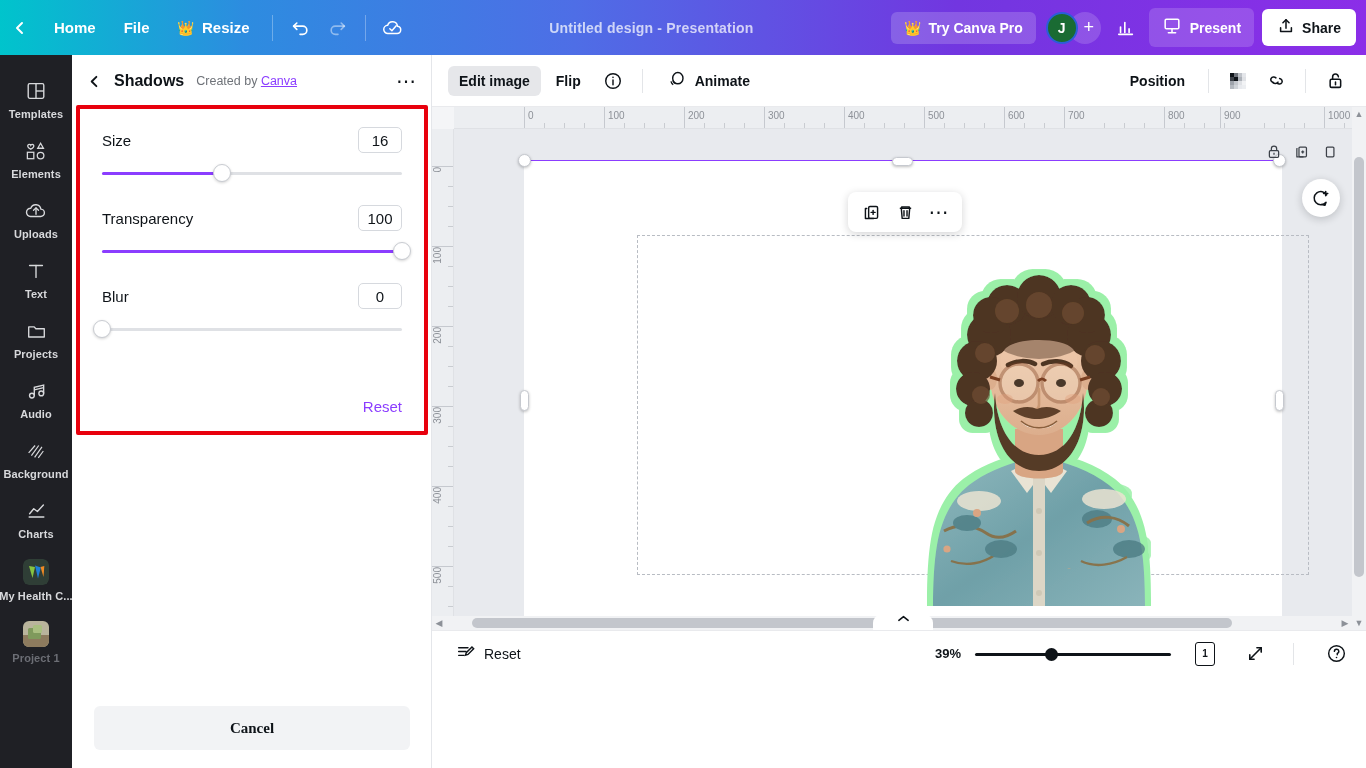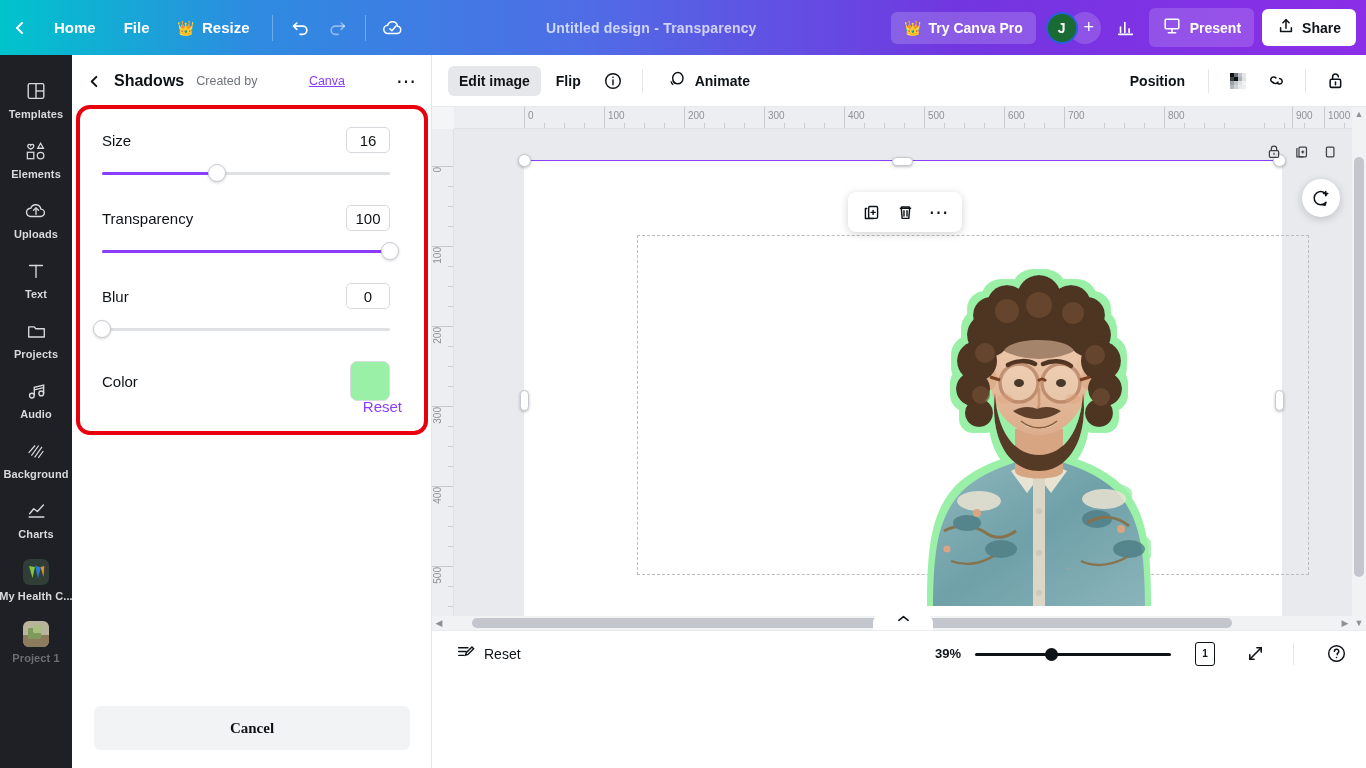--- a/index.html
+++ b/index.html
@@ -78,28 +78,28 @@
 
   
   .panel {
     position:absolute; left:72px; top:55px; width:360px; height:713px;
     background:#fff; border-right:1px solid #e4e6ea;
   }
   .panel-head { height:52px; display:flex; align-items:center; padding: 0 14px 0 10px; gap:8px; }
   .panel-back { width:24px; height:24px; display:flex; align-items:center; justify-content:center; cursor:pointer; }
   .panel-title { font-size:16px; font-weight:bold; color:#0e1318; }
   .panel-sub { font-size:12.5px; color:#6e7278; margin-left:4px; }
-  .panel-sub a { color:#8b3dff; text-decoration:underline; cursor:pointer;margin-left:48px; }
+  .panel-sub a { color:#8b3dff; text-decoration:underline; cursor:pointer; }
   .panel-dots { margin-left:auto; font-size:20px; color:#0e1318; letter-spacing:1px; cursor:pointer; line-height:.6; }
 
   
   .ctrlbox {
     position:absolute; left:4px; top:50px; width:352px; height:330px;
-    border: 4px solid #e8000d; background:#fff; border-radius:14px;
-    padding: 18px 34px 0 22px;
+    border: 4px solid #e8000d; background:#fff; border-radius:2px;
+    padding: 18px 22px 0 22px;
   }
   .row { display:flex; align-items:center; justify-content:space-between; }
   .row-label { font-size:15px; color:#0e1318; }
   .numbox {
     width:44px; height:26px; border:1px solid #d6d9de; border-radius:5px;
     display:flex; align-items:center; justify-content:center;
     font-size:15px; color:#0e1318; cursor:text;
   }
   .slider { position:relative; height:20px; margin-top:10px; }
   .track { position:absolute; left:0; right:0; top:9px; height:3px; background:#dfe1e5; border-radius:2px; }
@@ -284,21 +284,21 @@
           <polyline points="14.5,5.5 18,9 14.5,12.5"></polyline>
         </svg>
     </div>
     <div class="tb-sep"></div>
     <div class="tb-icobtn">
       <svg width="22" height="22" viewBox="0 0 24 24" fill="none" stroke="#fff" stroke-width="1.6" stroke-linecap="round" stroke-linejoin="round">
           <path d="M6.5 18h10a4 4 0 0 0 .4-7.97A5.5 5.5 0 0 0 6.2 9.1 3.9 3.9 0 0 0 6.5 18z"></path>
           <polyline points="8.5,12.8 10.8,15 15.5,9.6"></polyline>
         </svg>
     </div>
-    <div class="tb-title">Untitled design - Transparency</div>
+    <div class="tb-title">Untitled design - Presentation</div>
     <div class="tb-right">
       <div class="trypro">
         <span class="crown">👑</span>
         <span>Try Canva Pro</span>
       </div>
       <div class="avatar-group">
         <div class="avatar">J</div>
         <div class="avatar-add">+</div>
       </div>
       <div class="tb-icobtn">
@@ -482,24 +482,20 @@
           <span class="row-label">Blur</span>
           <span class="numbox">0</span>
         </div>
         <div class="slider">
           <div class="track"></div>
           <div class="fill" style="width: 0%; background: rgb(139, 61, 255);"></div>
           <div class="thumb" style="left:0%"></div>
         </div>
       </div>
 
-      <div class="row" style="margin-top:4px">
-        <span class="row-label">Color</span>
-        <span class="swatch" style="background: rgb(155, 240, 168);"></span>
-      </div>
       <div class="reset">Reset</div>
     </div>
 
     <div class="panel-foot">
       <button class="btn btn-cancel">Cancel</button>
     </div>
   </div>
 
   <div class="edtoolbar">
     <div class="tool active">Edit image</div>
@@ -595,21 +591,21 @@
       <div class="rminor" style="left: 612px;"></div>
       <div class="rminor" style="left: 632px;"></div>
       <div class="rtick" style="left: 632px;">700</div>
       <div class="rminor" style="left: 672px;"></div>
       <div class="rminor" style="left: 692px;"></div>
       <div class="rminor" style="left: 712px;"></div>
       <div class="rtick" style="left: 732px;">800</div>
       <div class="rminor" style="left: 752px;"></div>
       <div class="rminor" style="left: 772px;"></div>
       <div class="rminor" style="left: 792px;"></div>
-      <div class="rtick" style="left: 860px;">900</div>
+      <div class="rtick" style="left: 788px;">900</div>
       <div class="rminor" style="left: 832px;"></div>
       <div class="rminor" style="left: 852px;"></div>
       <div class="rminor" style="left: 872px;"></div>
       <div class="rtick" style="left: 892px;">1000</div>
       <div class="rminor" style="left: 912px;"></div>
     </div>
   <div class="rulerV" id="rulerV">
       <div class="rtickV" style="top: 37px;">
         <span>0</span>
       </div>

